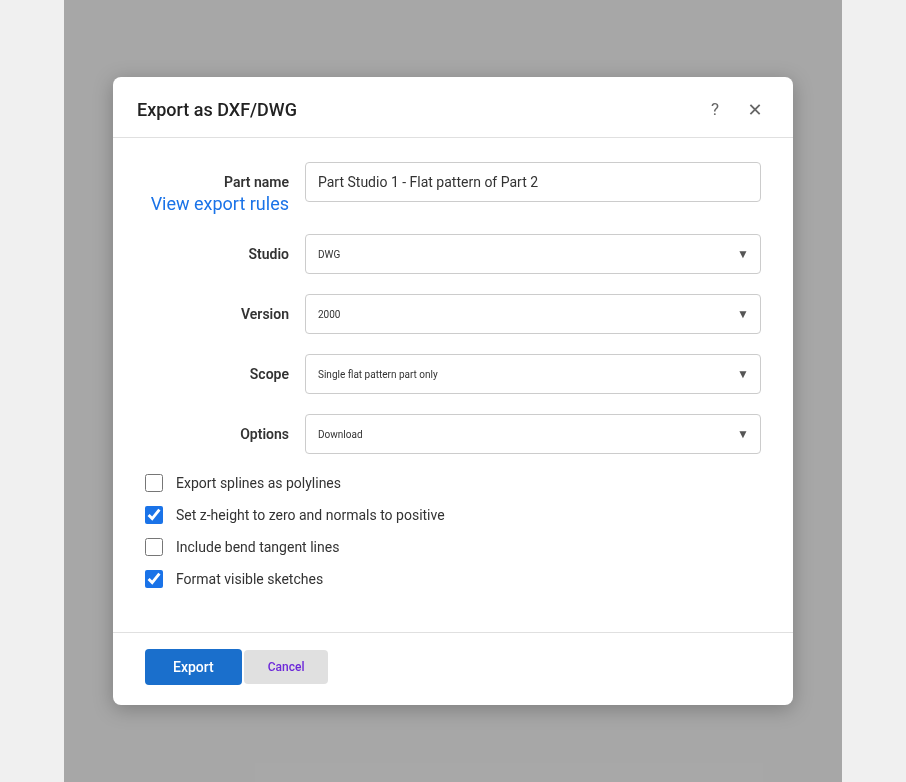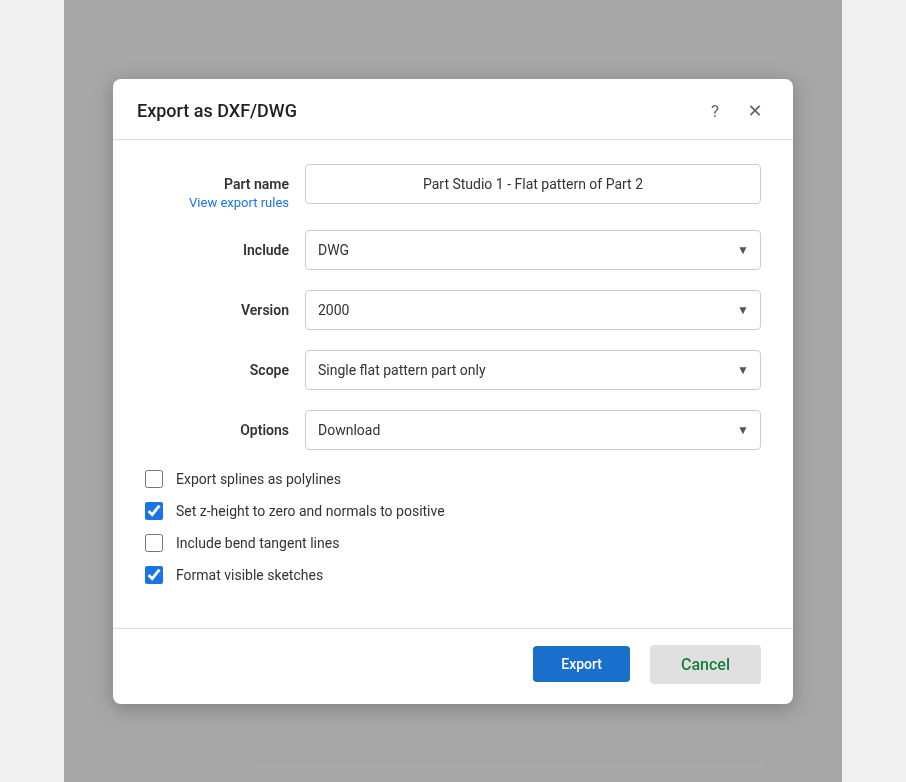--- a/index.html
+++ b/index.html
@@ -88,55 +88,54 @@
       flex-shrink: 0;
     }
 
     .form-label {
       font-size: 14px;
       font-weight: 600;
       color: #333;
     }
 
     .form-sublabel {
-      font-size: 13px;
+      font-size: 18px;
       color: #1a73e8;
       cursor: pointer;
       margin-top: 2px;
       display: block;
     }
 
     .form-control-area {
       flex: 1;
     }
 
     .text-input {
       width: 100%;
       height: 40px;
       border: 1px solid #ccc;
       border-radius: 4px;
       padding: 0 12px;
       font-size: 14px;
       color: #333;
       outline: none;
-      text-align: center;
     }
 
     .select-wrapper {
       position: relative;
       width: 100%;
     }
 
     .select-input {
       width: 100%;
       height: 40px;
       border: 1px solid #ccc;
       border-radius: 4px;
       padding: 0 36px 0 12px;
-      font-size: 14px;
+      font-size: 10px;
       color: #333;
       appearance: none;
       background: #fff;
       cursor: pointer;
       outline: none;
     }
 
     .select-arrow {
       position: absolute;
       right: 12px;
@@ -169,46 +168,46 @@
     }
 
     .checkbox-label {
       font-size: 14px;
       color: #333;
       cursor: pointer;
     }
 
     .dialog-footer {
       display: flex;
-      justify-content: flex-end;
-      align-items: center;
-      gap: 20px;
+      justify-content: flex-start;
+      align-items: center;
+      gap: 2px;
       padding: 16px 32px 20px 32px;
       border-top: 1px solid #e0e0e0;
     }
 
     .btn-export {
       background: #1a6fcc;
       color: #fff;
       border: none;
       border-radius: 4px;
       padding: 10px 28px;
       font-size: 14px;
       font-weight: 500;
       cursor: pointer;
       transition: background 0.15s;
     }
 
     .btn-cancel {
       background: #e0e0e0;
-      color: #15803d;
+      color: #6d28d9;
       border: none;
       border-radius: 4px;
-      padding: 10px 31px;
-      font-size: 16px;
+      padding: 10px 24px;
+      font-size: 12px;
       font-weight: 500;
       cursor: pointer;
       transition: background 0.15s;
     }
 
     .help-icon {
       font-size: 17px;
       color: #666;
     }
 
@@ -242,21 +241,21 @@
           <span class="form-label">Part name</span>
           <a class="form-sublabel">View export rules</a>
         </div>
         <div class="form-control-area">
           <input type="text" class="text-input" value="Part Studio 1 - Flat pattern of Part 2" style="">
         </div>
       </div>
 
       <div class="form-row">
         <div class="form-label-area">
-          <span class="form-label">Include</span>
+          <span class="form-label">Studio</span>
         </div>
         <div class="form-control-area">
           <div class="select-wrapper">
             <select class="select-input">
               <option value="DXF">DXF</option>
               <option value="DWG" selected="">DWG</option>
             </select>
             <span class="select-arrow">▼</span>
           </div>
         </div>

